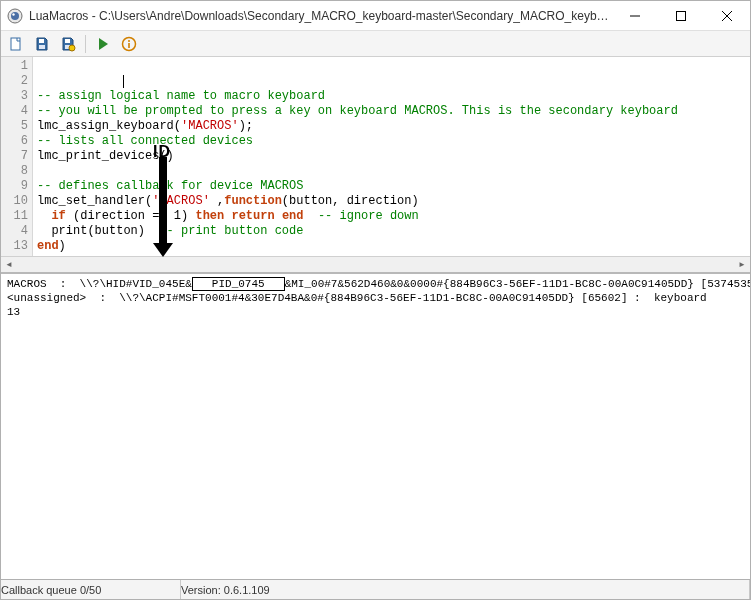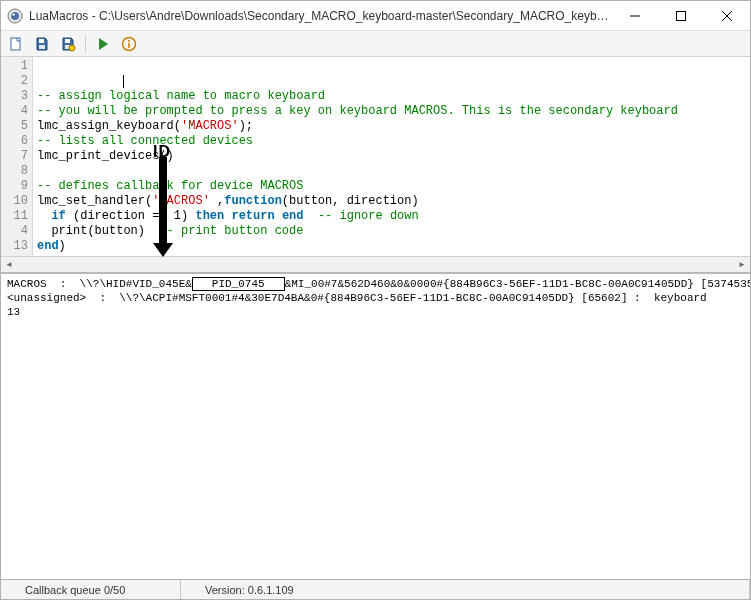--- a/index.html
+++ b/index.html
@@ -90,21 +90,21 @@
     font-family: Consolas, "Courier New", monospace;
     font-size: 12px;
     padding: 2px 4px;
     line-height: 15px;
     white-space: pre;
     overflow: hidden;
     position: relative;
   }
   .code .c { color: #008000; margin-top: 12px; } 
   .code .s { color: #c00000; } 
-  .code .k { color: #0369a1; font-weight: bold; }
+  .code .k { color: #c2410c; font-weight: bold; }
   .cursor {
     display: inline-block;
     width: 1px; height: 13px;
     background: #000;
     vertical-align: text-bottom;
   }
 
   .hscroll {
     height: 16px;
     background: #f0f0f0;
@@ -139,21 +139,21 @@
   .statusbar {
     height: 20px;
     border-top: 1px solid #b0b0b0;
     background: #f4f4f4;
     display: flex;
     align-items: center;
     font-size: 11px;
     color: #333;
   }
   .statusbar .cell {
-    padding: 0 24px;
+    padding: 0 0;
     height: 100%;
     display: flex; align-items: center;
     border-right: 1px solid #c8c8c8;
     text-align: center;
   }
 
   .annotation-id {
     position: absolute;
     top: 86px;
     left: 152px;

